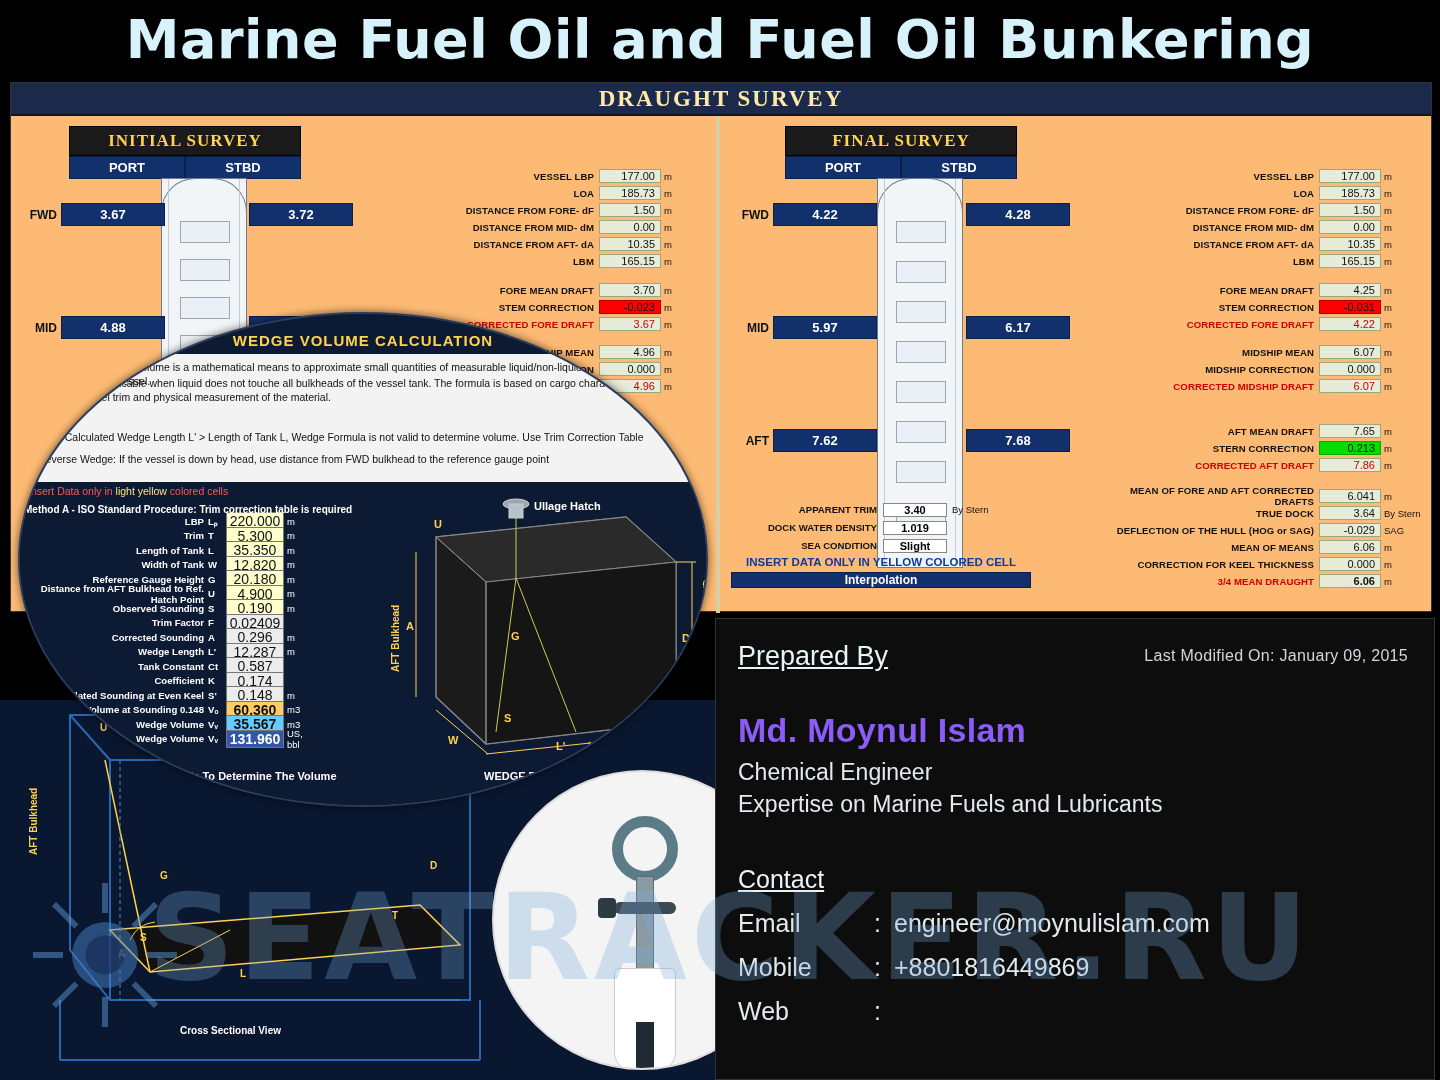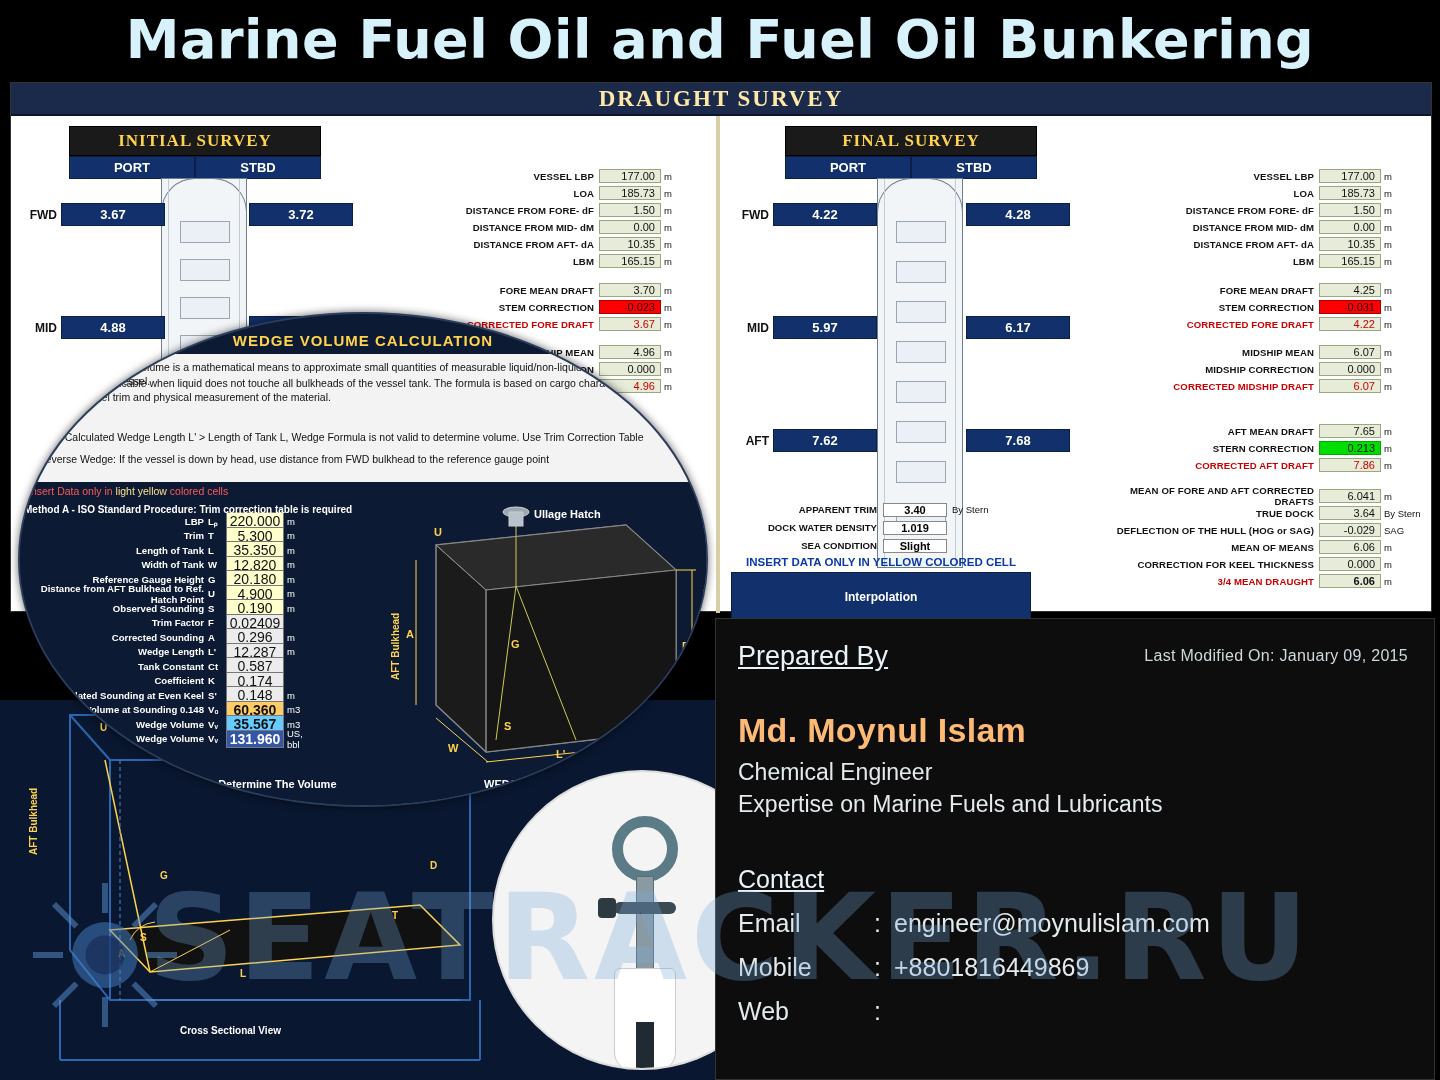--- a/index.html
+++ b/index.html
@@ -15,35 +15,35 @@
   #title {
     position:absolute; left:0; top:0; width:1440px; height:78px;
     display:flex; align-items:center; justify-content:center;
     color:#d8f2fb; font-size:54px; font-weight:bold; letter-spacing:0.5px;
     text-shadow:0 0 3px #000;
     font-family:"DejaVu Sans", sans-serif;
   }
   
   #survey {
     position:absolute; left:10px; top:82px; width:1422px; height:530px;
-    background:#ffffff; border:1px solid #333;
+    background:#fdba74; border:1px solid #333;
   }
   #survey-header {
     height:33px; background:#1b2a4a; color:#ffe9a8;
     display:flex; align-items:center; justify-content:center;
     font-size:23px; font-weight:bold; letter-spacing:2px;
     font-family:"Liberation Serif", serif;
     border-bottom:2px solid #0d1628;
   }
   .survey-half { position:absolute; top:33px; height:497px; }
   #half-initial { left:0; width:700px; }
   #half-final { left:712px; width:710px; }
   .divider { position:absolute; left:705px; top:33px; width:4px; height:497px; background:#d9cfa6; }
 
-  .svy-title-box { position:absolute; width:252px; }
+  .svy-title-box { position:absolute; width:232px; }
   .svy-title {
     background:#1a1a1a; color:#ffd34d; text-align:center;
     font-size:17px; font-weight:bold; letter-spacing:1px;
     padding:4px 0; border:1px solid #000;
     font-family:"Liberation Serif", serif;
   }
   .svy-ps { display:flex; }
   .svy-ps div {
     flex:1; background:#12306b; color:#fff; text-align:center;
     font-size:13px; font-weight:bold; padding:3px 0; border:1px solid #0a1f4a;
@@ -85,21 +85,21 @@
   .trim-table { position:absolute; font-size:10.5px; }
   .trow { display:flex; align-items:center; height:17px; margin-bottom:1px;}
   .tname { width:150px; text-align:right; padding-right:6px; font-size:9.6px; font-weight:bold; color:#111;}
   .tval { width:64px; text-align:center; background:#ffffff; border:1px solid #888; font-size:11px; font-weight:bold;}
   .tnote { font-size:9.5px; padding-left:5px; color:#111;}
   .insert-note {
     position:absolute; font-size:11.5px; font-weight:bold; color:#0a3aa8; text-align:center; width:300px;
   }
   .interp {
     position:absolute; width:300px; text-align:center; background:#12306b; color:#fff;
-    font-size:12px; font-weight:bold; padding:17px 0; border:1px solid #0a1f4a;
+    font-size:12px; font-weight:bold; padding:0 0; border:1px solid #0a1f4a;
   }
 
   
   #wedge-ellipse {
     position:absolute; left:18px; top:312px; width:690px; height:495px;
     border-radius:50%; overflow:hidden; background:#0d1a33; border:2px solid #2b3d5c;
     box-shadow:0 0 8px rgba(0,0,0,.6);
   }
   #wedge-title {
     position:absolute; top:18px; left:0; width:100%; text-align:center;
@@ -120,21 +120,21 @@
   .wsym { width:18px; color:#fff; font-size:9.6px; font-weight:bold;}
   .wval { width:58px; background:#ececec; color:#111; font-size:14px; text-align:center; border:1px solid #777;}
   .wval.yellow { background:#ffffcc; }
   .wval.orange { background:#ffcc66; font-weight:bold;}
   .wval.cyan { background:#66ccff; font-weight:bold;}
   .wval.blue { background:#3355aa; color:#fff; font-weight:bold;}
   .wunit { width:28px; padding-left:3px; color:#fff; font-size:9.5px;}
   .wmethod { position:absolute; left:4px; top:4px; color:#fff; font-size:10px; font-weight:bold;}
 
   
-  #tank3d { position:absolute; left:356px; top:0; right:0; bottom:0; background:#0d1a33;margin-top:8px; }
+  #tank3d { position:absolute; left:356px; top:0; right:0; bottom:0; background:#0d1a33; }
   .tank-lbl { position:absolute; color:#ffd34d; font-size:11px; font-weight:bold;}
   .tank-lbl.white { color:#fff; }
   .tank-side-lbl { position:absolute; color:#ffd34d; font-size:10px; font-weight:bold; transform:rotate(-90deg); transform-origin:left top;}
 
   
   #section {
     position:absolute; left:0; top:700px; width:715px; height:380px; background:#0a1730;
   }
   .sec-lbl { position:absolute; color:#ffd34d; font-size:10px; font-weight:bold;}
   .sec-lbl.rot { transform:rotate(-90deg); transform-origin:left top;}
@@ -153,21 +153,21 @@
   .tape-white { position:absolute; left:120px; top:196px; width:62px; height:104px; background:#fff; border:1px solid #ccc; border-radius:6px 6px 20px 20px;}
   .tape-tip { position:absolute; left:142px; top:250px; width:18px; height:50px; background:#1f2a33;}
 
   
   #card {
     position:absolute; left:715px; top:618px; width:720px; height:462px;
     background:#0d0d0d; border:1px solid #333; color:#dfe7ea;
   }
   #prepared { position:absolute; left:22px; top:22px; font-size:27px; color:#e9f4f8; text-decoration:underline; }
   #lastmod { position:absolute; right:26px; top:28px; font-size:16px; color:#cfd8dc; letter-spacing:0.3px;}
-  #name { position:absolute; left:22px; top:92px; font-size:34px; font-weight:bold; color:#fdba74; letter-spacing:0.3px;}
+  #name { position:absolute; left:22px; top:92px; font-size:34px; font-weight:bold; color:#8b5cf6; letter-spacing:0.3px;}
   #role { position:absolute; left:22px; top:140px; font-size:23px; color:#e3ebee;}
   #expertise { position:absolute; left:22px; top:172px; font-size:23px; color:#e3ebee;}
   #contact-h { position:absolute; left:22px; top:246px; font-size:25px; color:#e9f4f8; text-decoration:underline;}
   .crow { position:absolute; left:22px; font-size:25px; color:#e3ebee; display:flex; }
   .ckey { width:136px; }
   .csep { width:20px; }
   #c-email { top:290px; }
   #c-mobile { top:334px; }
   #c-web { top:378px; }
   #c-web .cval { color:#e8d98a; text-decoration:underline; }

